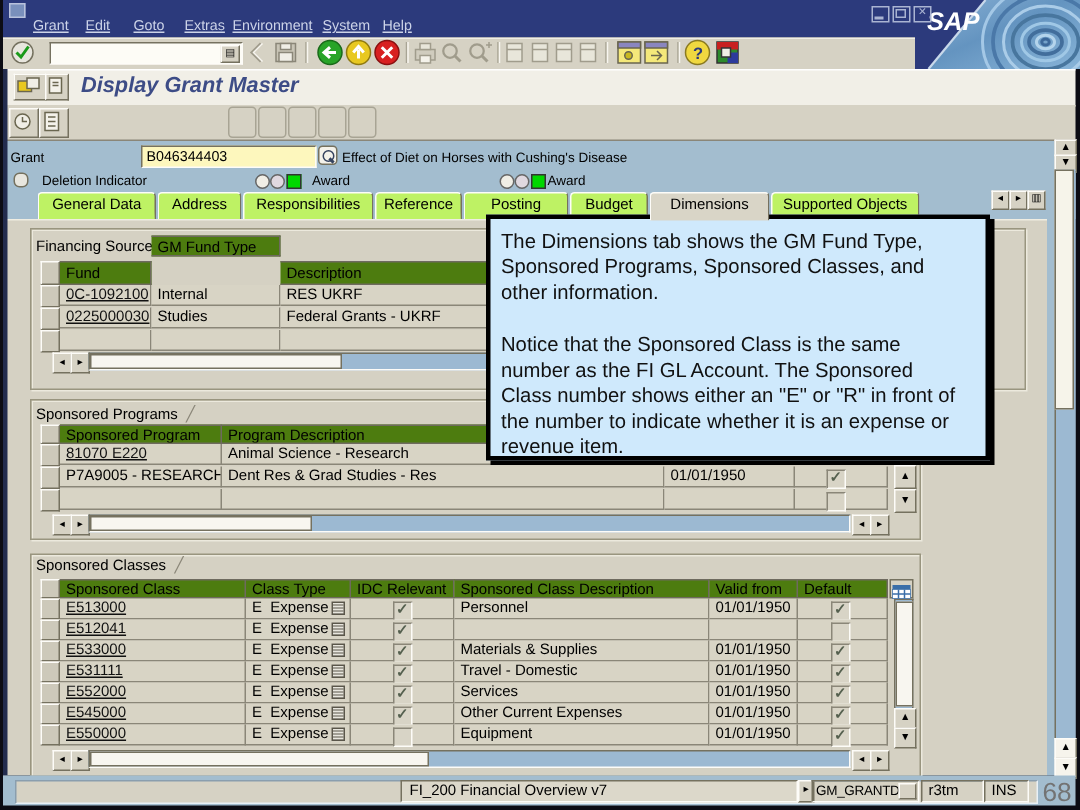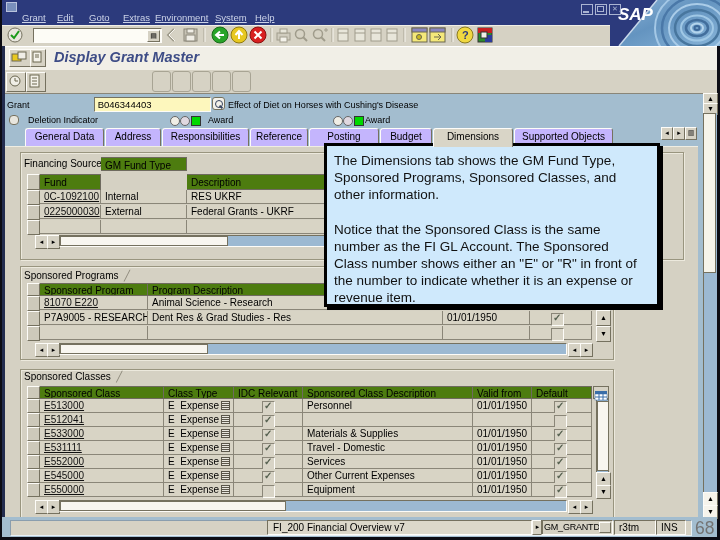--- a/index.html
+++ b/index.html
@@ -13,21 +13,21 @@
 .groupbox{border:1px solid #99957f;box-shadow:inset 1px 1px 0 #ece9dd, 1px 1px 0 #ece9dd;background:#d5d1c3;}
 .f10{font-size:10px;}
 .lnk{text-decoration:underline;color:#111;}
 .arrbtn{position:absolute;background:#d6d2c4;border-top:1px solid #fdfcf8;border-left:1px solid #fdfcf8;
   border-right:1px solid #75715f;border-bottom:1px solid #75715f;font-size:7px;color:#000;
   text-align:center;line-height:10px;padding:0;}
 .cb{position:absolute;width:11px;height:11px;background:#d8d4c6;
   border-top:1px solid #8a8678;border-left:1px solid #8a8678;
   border-bottom:1px solid #fdfcf8;border-right:1px solid #fdfcf8;}
 .ck{position:absolute;font-size:10px;color:#55604f;left:1px;top:-2px;font-weight:bold;}
-.tab{position:absolute;top:128px;height:17px;background:#c4b5fd;
+.tab{position:absolute;top:128px;height:17px;background:#bef264;
   border-top:1px solid #fdfcf8;border-left:1px solid #fdfcf8;border-right:1px solid #75715f;
   border-radius:3px 3px 0 0;font-size:10px;text-align:center;line-height:16px;color:#000;}
 .acttab{background:#d9d5c7;height:18px;z-index:3;}
 .hcell{position:absolute;height:13px;background:#4d7c0f;border-right:1px solid #6e6a5e;
   border-top:1px solid #6e6a5e;border-bottom:1px solid #6e6a5e;font-size:10px;line-height:13px;
   color:#000;box-sizing:border-box;padding-left:4px;overflow:hidden;white-space:nowrap;}
 .cell{position:absolute;height:14px;background:#d8d4c5;border-right:1px solid #8a8678;
   border-bottom:1px solid #8a8678;font-size:10px;line-height:13px;color:#000;
   box-sizing:border-box;padding-left:4px;overflow:hidden;white-space:nowrap;}
 .sel{position:absolute;background:#cdc9ba;border:1px solid;border-color:#fdfcf8 #75715f #75715f #fdfcf8;box-sizing:border-box;}
@@ -239,21 +239,21 @@
     <div class="sel" style="left:27px;top:190px;width:13px;height:15px;"></div>
     <div class="sel" style="left:27px;top:205px;width:13px;height:15px;"></div>
     <div class="sel" style="left:27px;top:220px;width:13px;height:15px;"></div>
     <div class="hcell" style="left:40px;top:174px;width:61px;height:16px;line-height:16px;">Fund</div>
     <div class="hcell" style="left:101px;top:157px;width:86px;height:14px;line-height:16px;">GM Fund Type</div>
     <div class="hcell" style="left:187px;top:174px;width:468px;height:16px;line-height:16px;">Description</div>
     <div class="cell" style="left:40px;top:190px;width:61px;"><span class="lnk">0C-1092100</span></div>
     <div class="cell" style="left:101px;top:190px;width:86px;">Internal</div>
     <div class="cell" style="left:187px;top:190px;width:468px;">RES UKRF</div>
     <div class="cell" style="left:40px;top:205px;width:61px;"><span class="lnk">0225000030</span></div>
-    <div class="cell" style="left:101px;top:205px;width:86px;">External</div>
+    <div class="cell" style="left:101px;top:205px;width:86px;">Studies</div>
     <div class="cell" style="left:187px;top:205px;width:468px;">Federal Grants - UKRF</div>
     <div class="cell" style="left:40px;top:220px;width:61px;"></div>
     <div class="cell" style="left:101px;top:220px;width:86px;"></div>
     <div class="cell" style="left:187px;top:220px;width:468px;"></div>
     <div class="arrbtn" style="left:35px;top:235px;width:11px;height:12px;line-height:11px;">◂</div>
     <div class="arrbtn" style="left:47px;top:235px;width:11px;height:12px;line-height:11px;">▸</div>
     <div class="abs" style="left:59px;top:235px;width:596px;height:12px;background:#9cb9d2;border:1px solid #75715f;border-bottom-color:#fdfcf8;border-right-color:#fdfcf8;box-sizing:border-box;"></div>
     <div class="abs" style="left:60px;top:236px;width:168px;height:10px;background:#f8f6f0;border:1px solid #75715f;box-sizing:border-box;"></div>
   </div>
 

